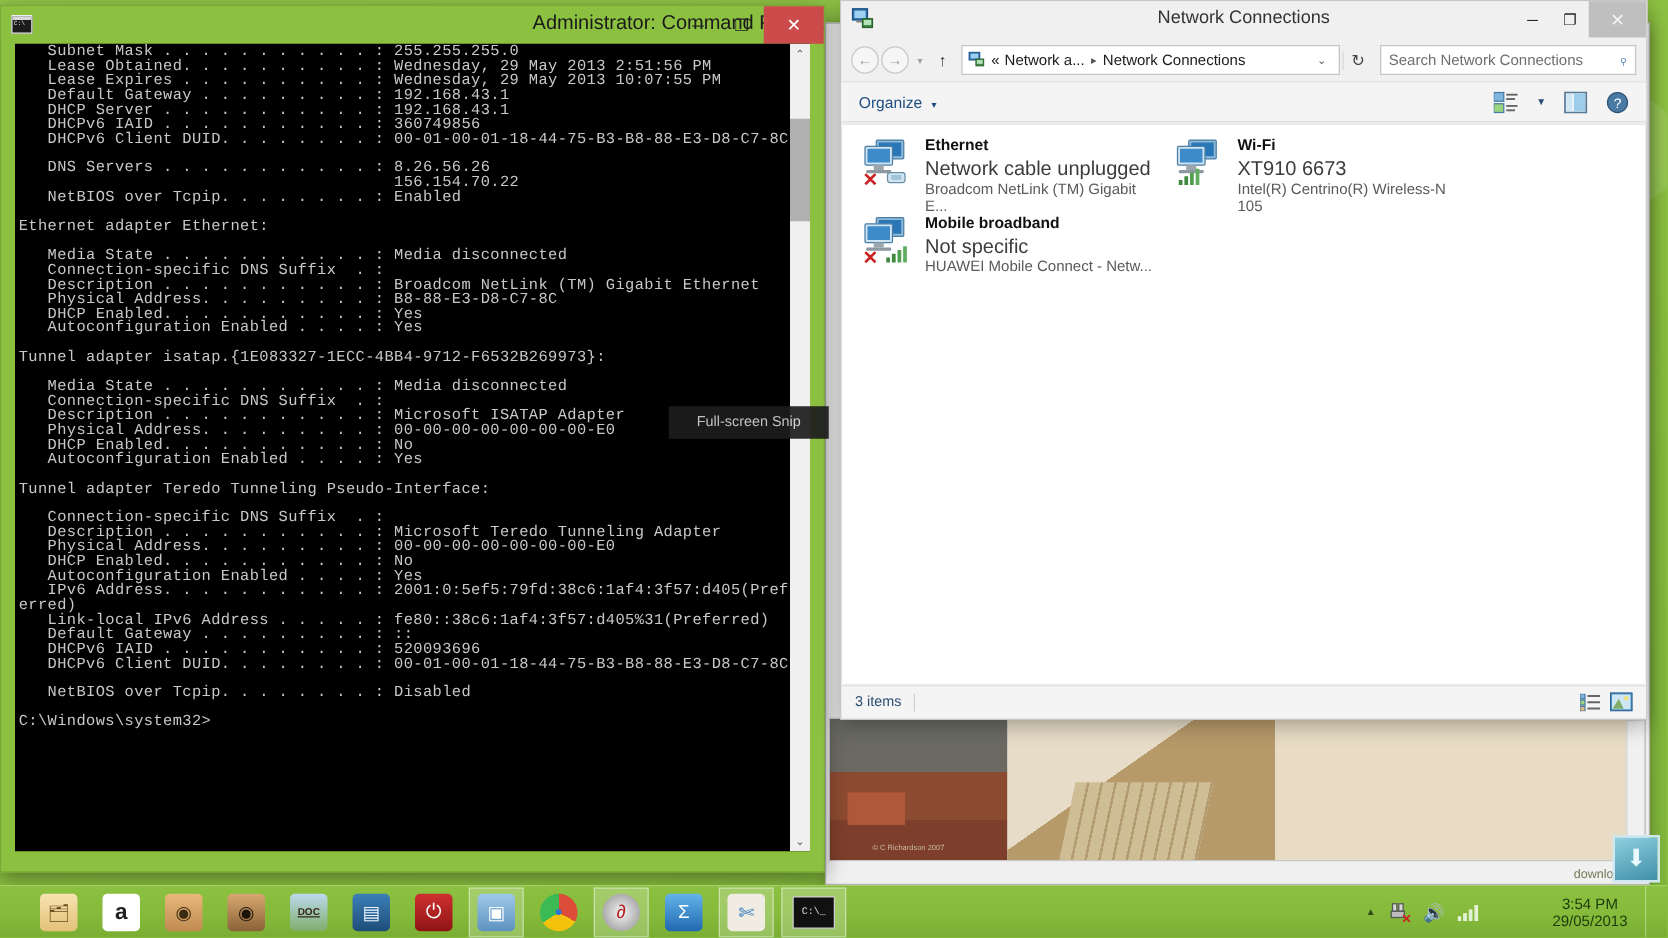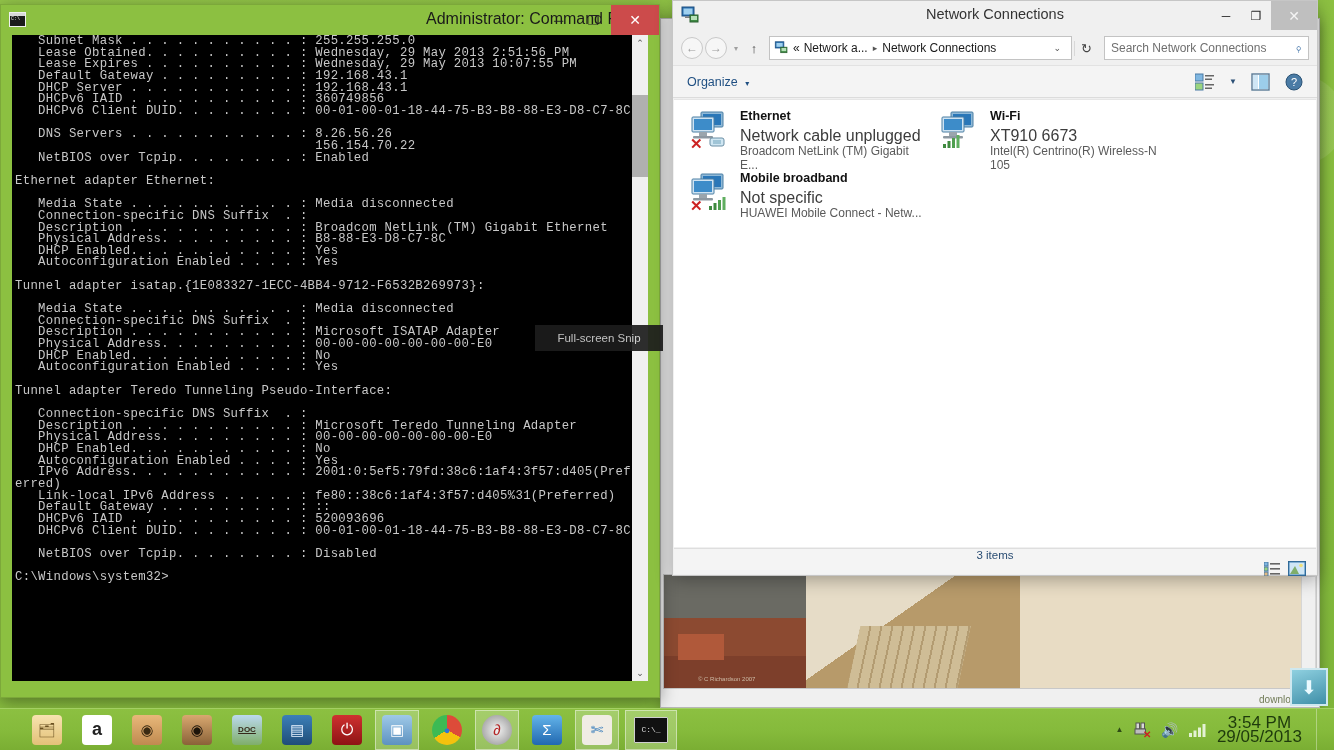--- a/index.html
+++ b/index.html
@@ -142,21 +142,21 @@
     background:#fff; border-top:1px solid #e6e6e6; }
   .adapters { position:relative; padding:10px 0 0 6px; }
   .adapter { position:absolute; width:240px; height:62px; }
   .adapter .ico { position:absolute; left:6px; top:4px; width:44px; height:40px; }
   .adapter .nm { position:absolute; left:58px; top:3px; font-size:12.5px; color:#111; font-weight:bold; }
   .adapter .st { position:absolute; left:58px; top:21px; font-size:16px; color:#3c3c3c; }
   .adapter .dv { position:absolute; left:58px; top:38px; font-size:12px; color:#5a5a5a; }
 
   #netwin .statusbar { position:absolute; left:1px; right:1px; bottom:1px; height:26px;
     background:#f4f4f4; border-top:1px solid #dedede; display:flex; align-items:center;
-    padding:0 10px;flex-direction:column; }
+    padding:0 10px; }
   .statusbar .items { font-size:11.5px; color:#2a4d73; }
   .statusbar .divider { width:1px; height:14px; background:#d0d0d0; margin-left:10px; }
   .statusbar .views { margin-left:auto; display:flex; gap:8px; align-items:center; }
 
   
   #dlicon { position:absolute; left:1290px; top:668px; width:38px; height:38px;
     background:linear-gradient(160deg,#8fd0e0,#3f8fa8); border:2px solid #cfe8ef;
     display:flex; align-items:center; justify-content:center; }
   #dlicon .ar { color:#eafaff; font-size:19px; }
 
@@ -165,21 +165,21 @@
     background: linear-gradient(to bottom,#8cc041 0%, #85ba3b 55%, #7aae33 100%);
     border-top:1px solid #a3d063; display:flex; align-items:center; }
   .tbtn { width:44px; height:40px; margin:0 3px; display:flex; align-items:center;
     justify-content:center; border:1px solid transparent; }
   .tbtn.active { background:rgba(255,255,255,0.22); border:1px solid rgba(255,255,255,0.45); }
   .tbtn .gi { width:30px; height:30px; display:flex; align-items:center; justify-content:center;
     border-radius:4px; font-size:15px; color:#fff; }
   #tray { margin-left:auto; display:flex; align-items:center; gap:10px; padding-right:10px; }
   #tray .tri { font-size:8px; color:#2e4b15; }
   #tray .tic { font-size:14px; color:#e9f6dc; }
-  #clock { text-align:center; font-size:17px; color:#1e3a0c; line-height:14px; padding-right:4px; }
+  #clock { text-align:center; font-size:12px; color:#1e3a0c; line-height:14px; padding-right:4px;margin-left:48px; }
   #showdesk { width:8px; height:42px; border-left:1px solid rgba(255,255,255,.35); }
 </style>
 </head>
 <body>
 
 <div id="desktop">
   <div class="doodle" style="left:1180px;top:60px;width:80px;height:80px;"></div>
   <div class="doodle" style="left:1230px;top:300px;width:60px;height:60px;"></div>
   <div class="doodle" style="left:870px;top:660px;width:70px;height:70px;"></div>
   <div class="doodle" style="left:1000px;top:690px;width:46px;height:46px;"></div>

